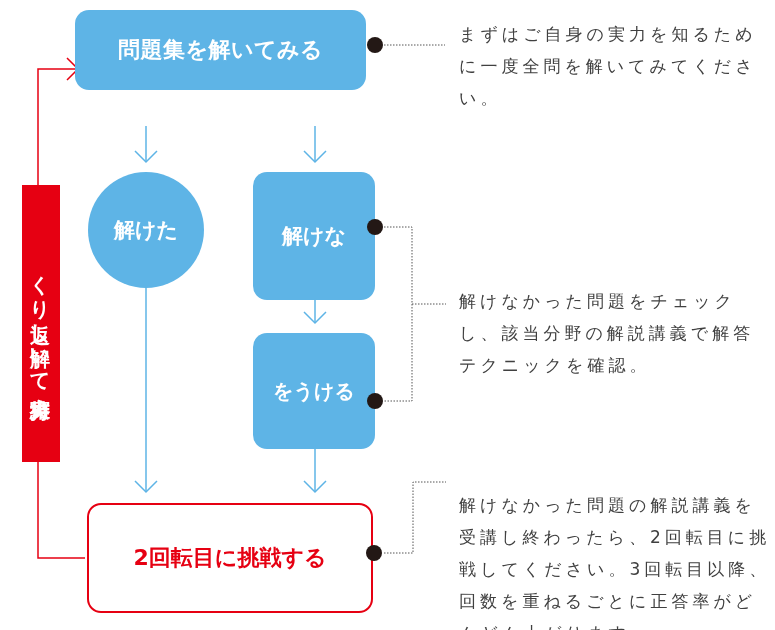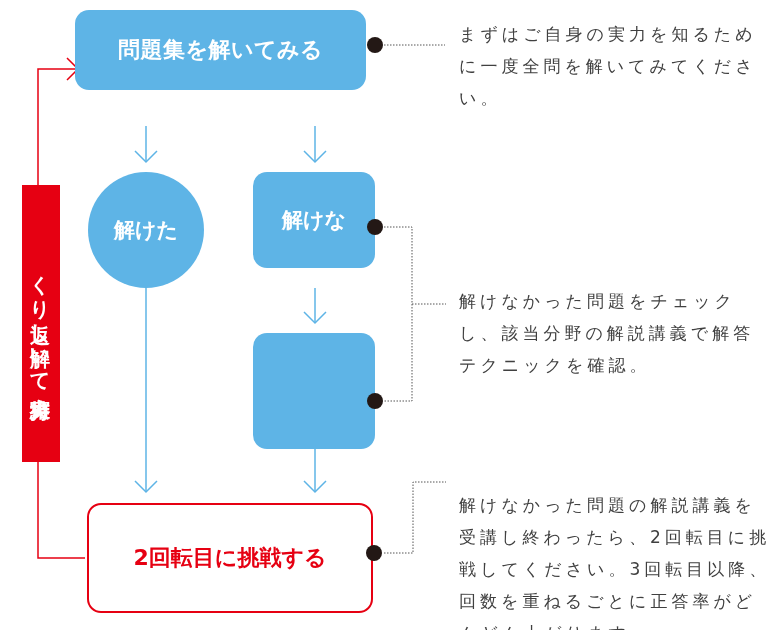--- a/index.html
+++ b/index.html
@@ -3,21 +3,21 @@
 <meta charset="utf-8">
 <style>
   html, body { margin:0; padding:0; background:#ffffff; }
   body { width:775px; height:630px; position:relative; overflow:hidden;
          font-family:"DejaVu Sans", "Liberation Sans", sans-serif; }
   .abs { position:absolute; }
   .blue-box { background:#5eb4e6; border-radius:14px; color:#ffffff; font-weight:bold;
               display:flex; align-items:center; justify-content:center; text-align:center; }
   .top-box { left:75px; top:10px; width:291px; height:80px; font-size:22px; letter-spacing:0.5px; }
   .circle { left:88px; top:172px; width:116px; height:116px; border-radius:50%; font-size:21px; }
-  .box2 { left:253px; top:172px; width:122px; height:96px; font-size:21px; line-height:1.45; }
+  .box2 { left:253px; top:172px; width:122px; height:128px; font-size:21px; line-height:1.45; }
   .box3 { left:253px; top:333px; width:122px; height:116px; font-size:20px; line-height:1.5; }
   .final-box { left:87px; top:503px; width:286px; height:110px; border:2px solid #e60012;
                border-radius:14px; box-sizing:border-box; background:#fff; color:#e60012;
                font-weight:bold; font-size:22px; display:flex; align-items:center; justify-content:center;text-align:right; }
   .loop-label { left:22px; top:185px; width:38px; height:277px; background:#e60012; color:#fff;
                 font-weight:bold; font-size:20px; display:flex; align-items:center; justify-content:center;
                 writing-mode:vertical-rl; letter-spacing:1px; }
   .note { color:#404040; font-size:17px; line-height:32px; letter-spacing:4px; }
   .note1 { left:459px; top:18px; width:310px; }
   .note2 { left:459px; top:285px; width:310px; }
@@ -66,20 +66,21 @@
 </div>
 
 <div class="abs blue-box box2">
   <div>
     <div>解けな</div>
   </div>
 </div>
 
 <div class="abs blue-box box3">
   <div>
+    <div>をうける</div>
   </div>
 </div>
 
 <div class="abs final-box">
   <span>2回転目に挑戦する</span>
 </div>
 
 <div class="abs loop-label">
   <span>くり返し解いて実力維持</span>
 </div>

